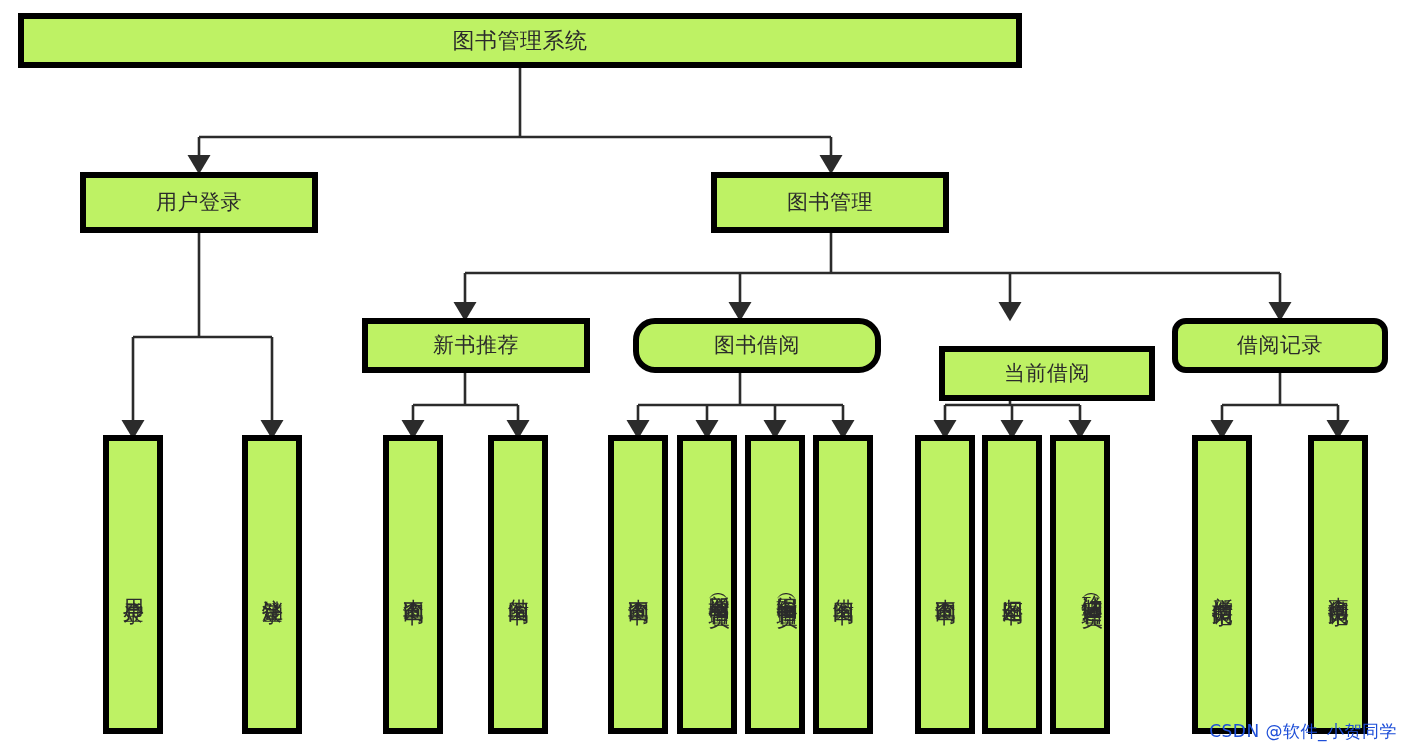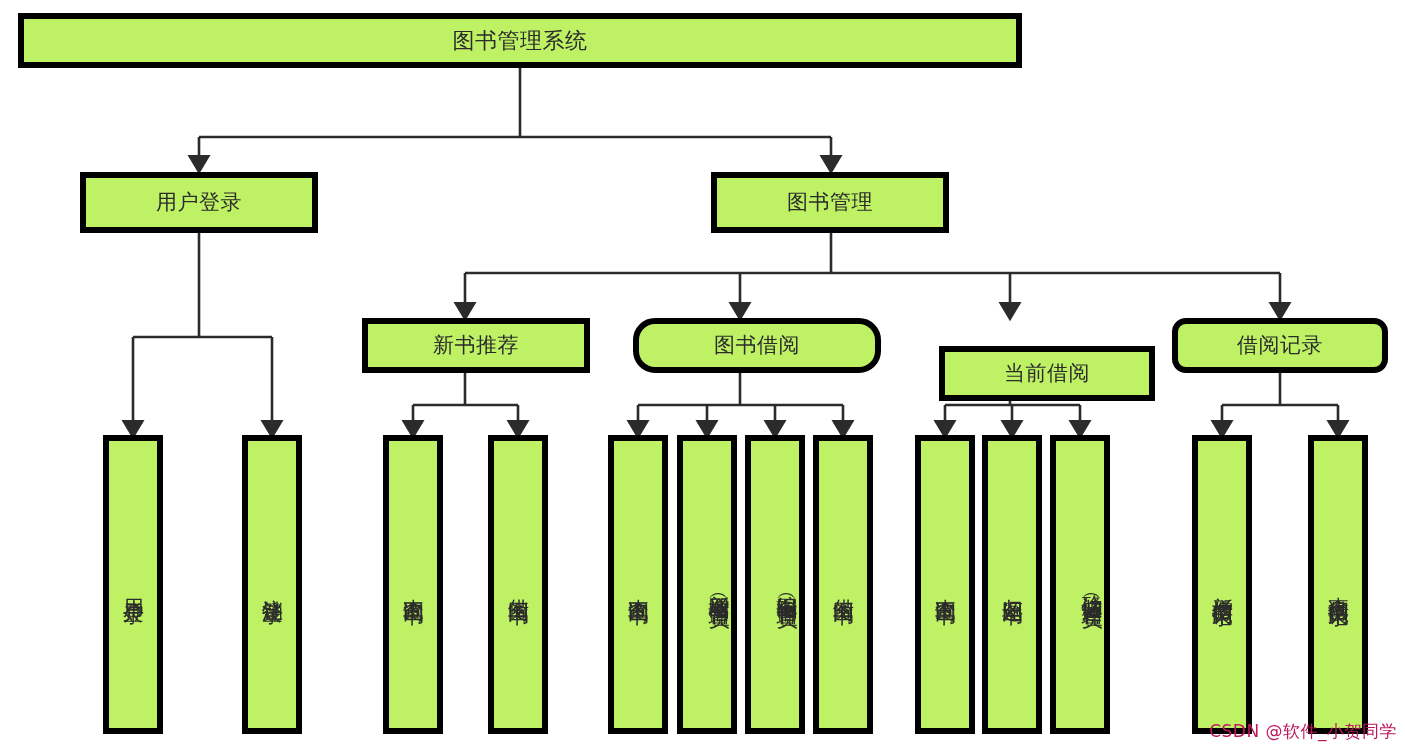--- a/index.html
+++ b/index.html
@@ -58,21 +58,21 @@
     white-space: normal;
   }
   .node.root {
     font-size: 22px;
   }
   #watermark {
     position: absolute;
     right: 8px;
     bottom: 4px;
     font-size: 17px;
-    color: #be185d;
+    color: #1d4ed8;
     letter-spacing: 0.5px;
     white-space: nowrap;
     user-select: none;
   }
 </style>
 </head>
 <body>
 
 <div id="diagram-root">
 

